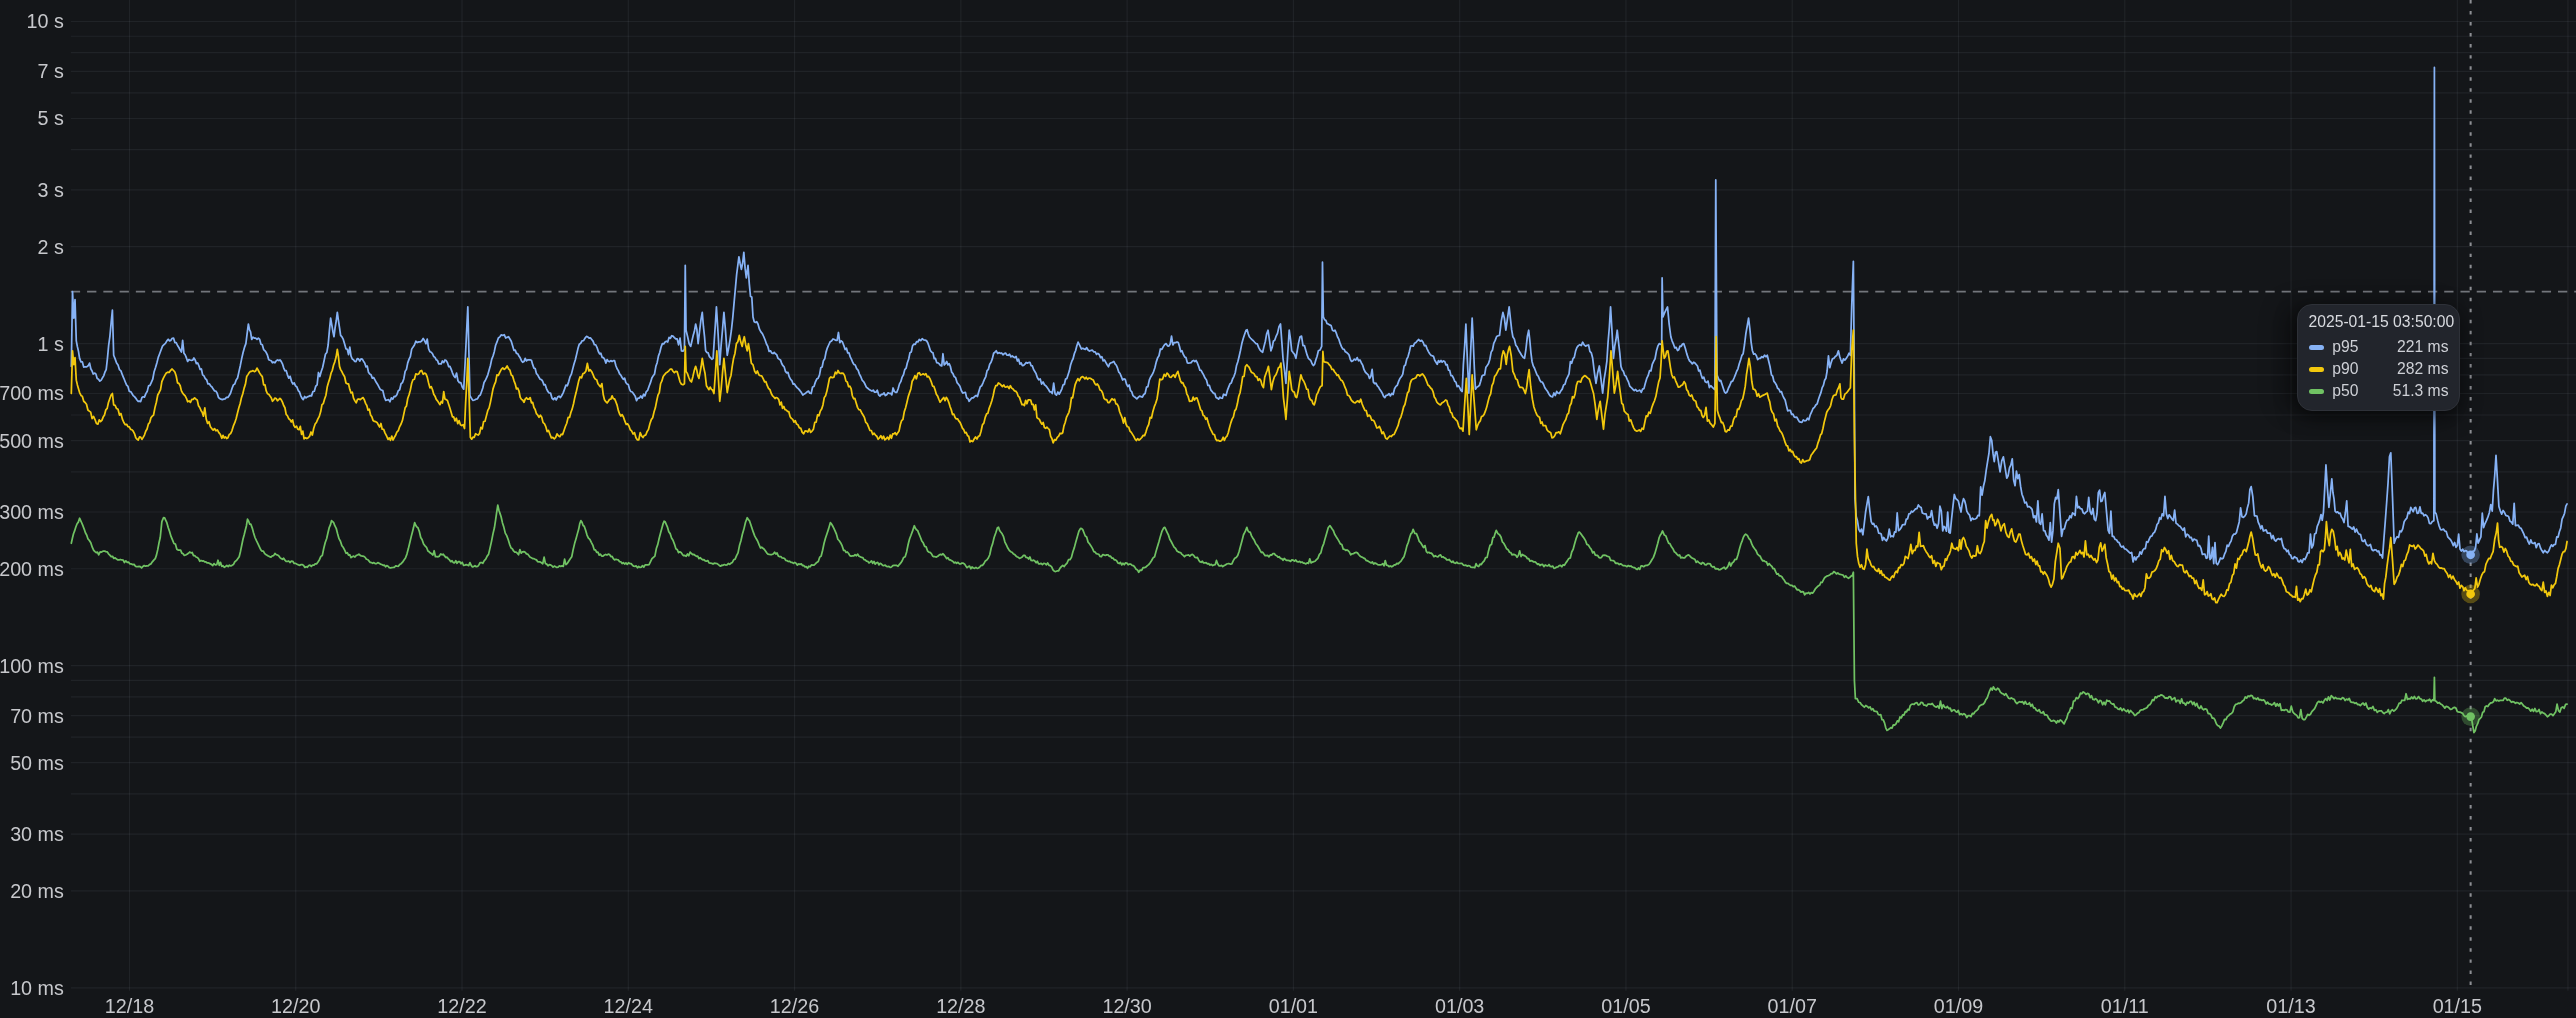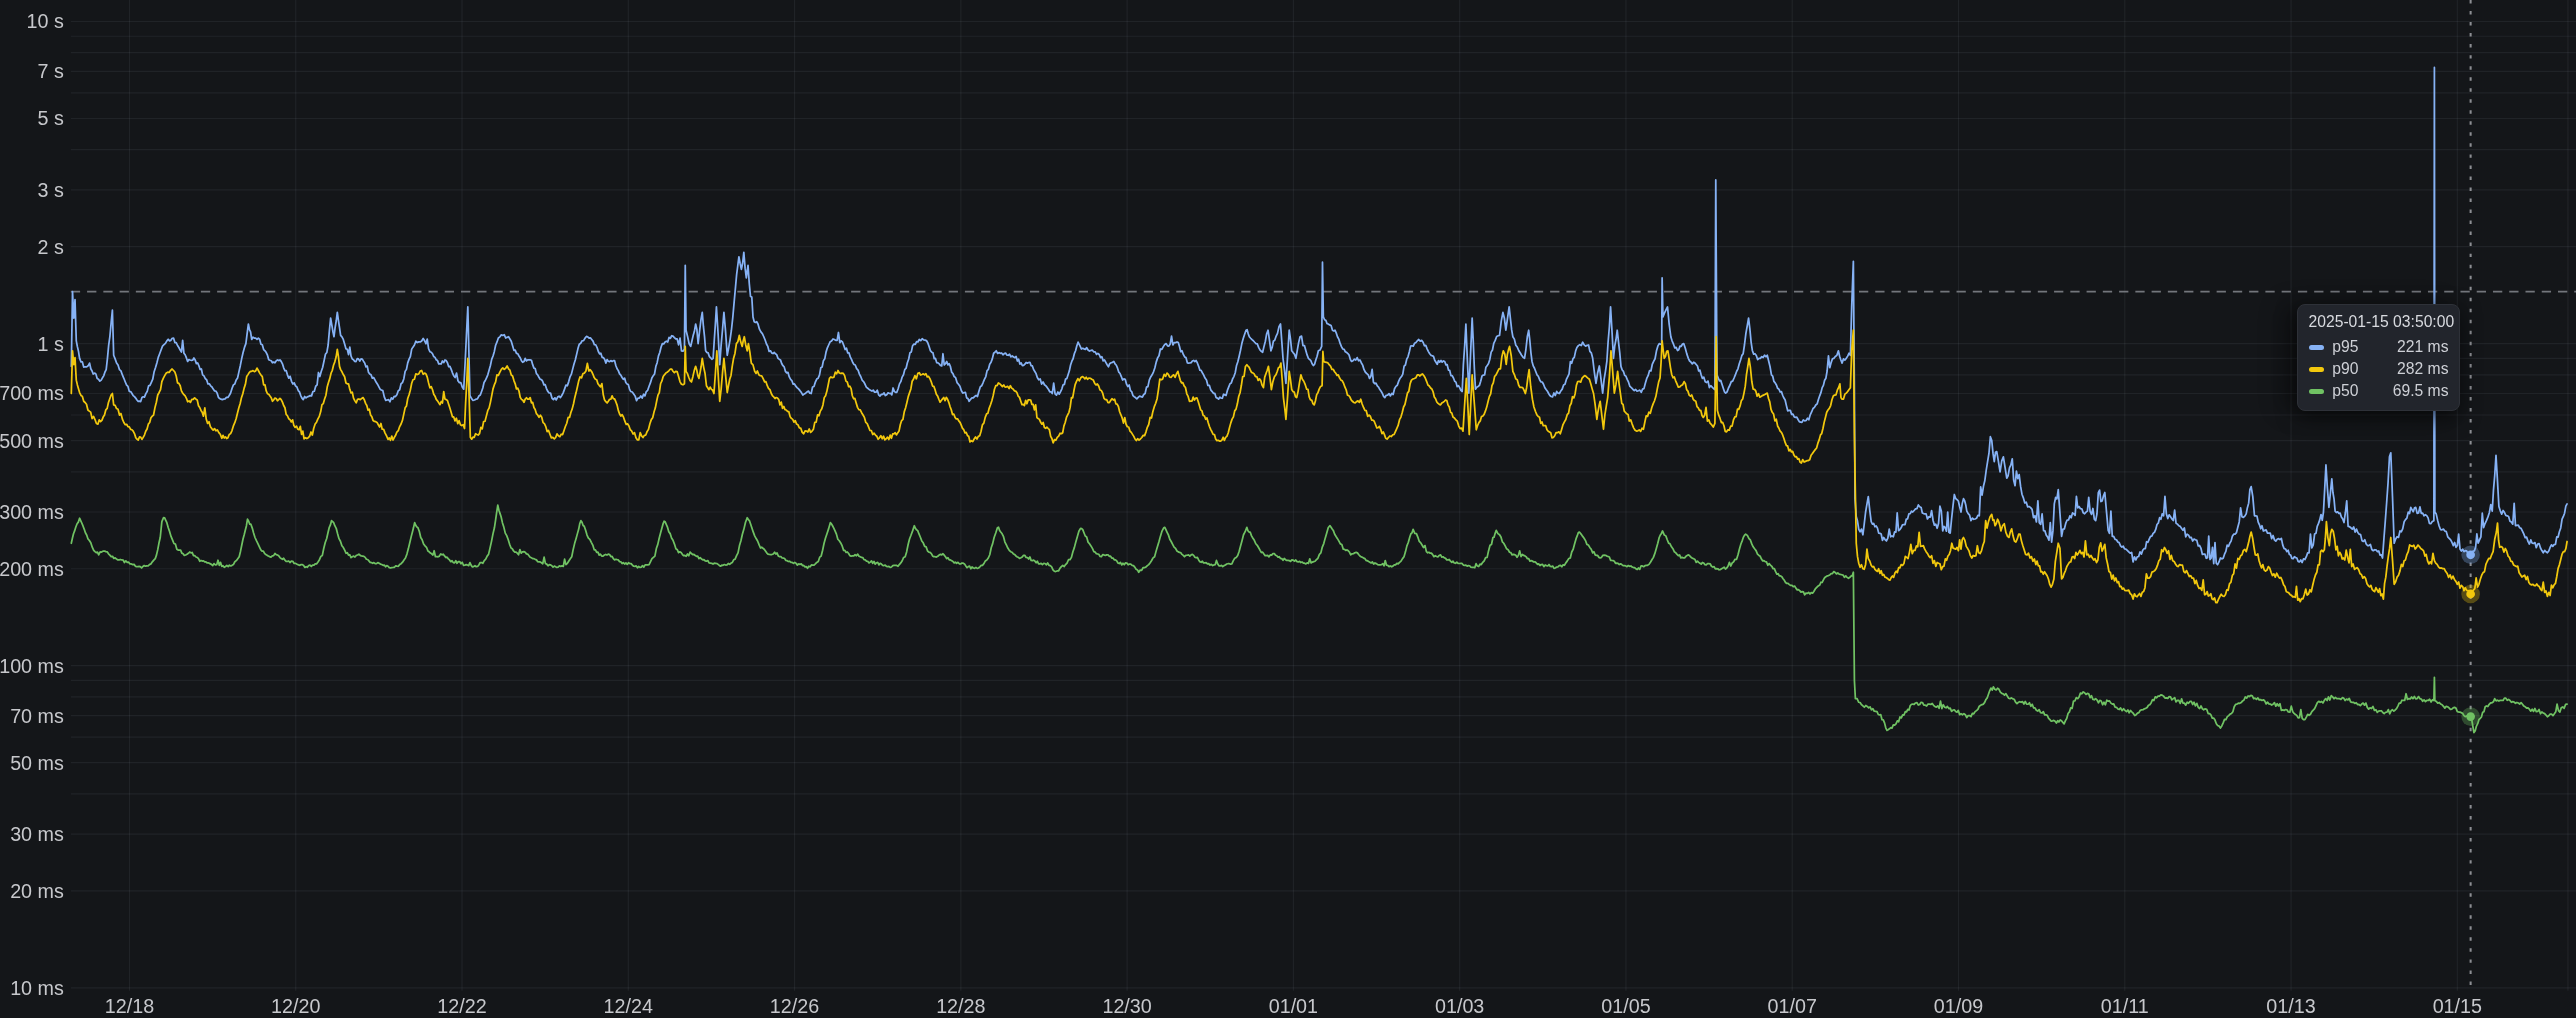--- a/index.html
+++ b/index.html
@@ -8,21 +8,21 @@
     --tt-bg:#22252c; --tt-border:#2e3138; --tt-text:#ced0d6;
   }
   *{box-sizing:border-box}
   html,body{margin:0;padding:0;width:2576px;height:1018px;background:var(--bg);
     overflow:hidden;font-family:"Liberation Sans",sans-serif}
   .panel{position:relative;width:2576px;height:1018px}
   svg.chart{position:absolute;left:0;top:0;width:2576px;height:1018px;display:block}
   .gridline{stroke:var(--grid);stroke-width:2}
   .axis-text{fill:var(--axis-text);font-size:34px;font-family:"Liberation Sans",sans-serif}
   .tooltip{position:absolute;left:2297px;top:304px;width:163px;height:107px;
-    background:var(--tt-bg);border:0.6px solid var(--tt-border);border-radius:8px;
+    background:var(--tt-bg);border:0.6px solid var(--tt-border);border-radius:15px;
     box-shadow:0 5.8px 20px rgba(0,0,0,0.55), -15px 0 23px rgba(0,0,0,0.28);
     padding:7.5px 10.5px 5.8px 10.5px;color:var(--tt-text);font-size:15.7px;line-height:1.2;z-index:2}
   .tt-title{white-space:nowrap;margin-bottom:5.2px;color:#d8dadf}
   .tt-row{display:flex;align-items:center;height:22px}
   .swatch{width:15.7px;height:5.2px;border-radius:2.9px;flex:none;margin-right:8.1px}
   .tt-label{flex:none;width:46px}
   .tt-value{margin-left:auto;text-align:center;white-space:nowrap}
 </style>
 </head>
 <body>
@@ -137,17 +137,17 @@
       <span class="tt-value">221 ms</span>
     </div>
     <div class="tt-row">
       <span class="swatch" id="sw1" style="background: rgb(242, 200, 13);"></span>
       <span class="tt-label">p90</span>
       <span class="tt-value">282 ms</span>
     </div>
     <div class="tt-row">
       <span class="swatch" id="sw2" style="background: rgb(112, 194, 99);"></span>
       <span class="tt-label">p50</span>
-      <span class="tt-value">69.5 ms</span>
+      <span class="tt-value">51.3 ms</span>
     </div>
   </div>
 </div>
 
 
 </body></html>

